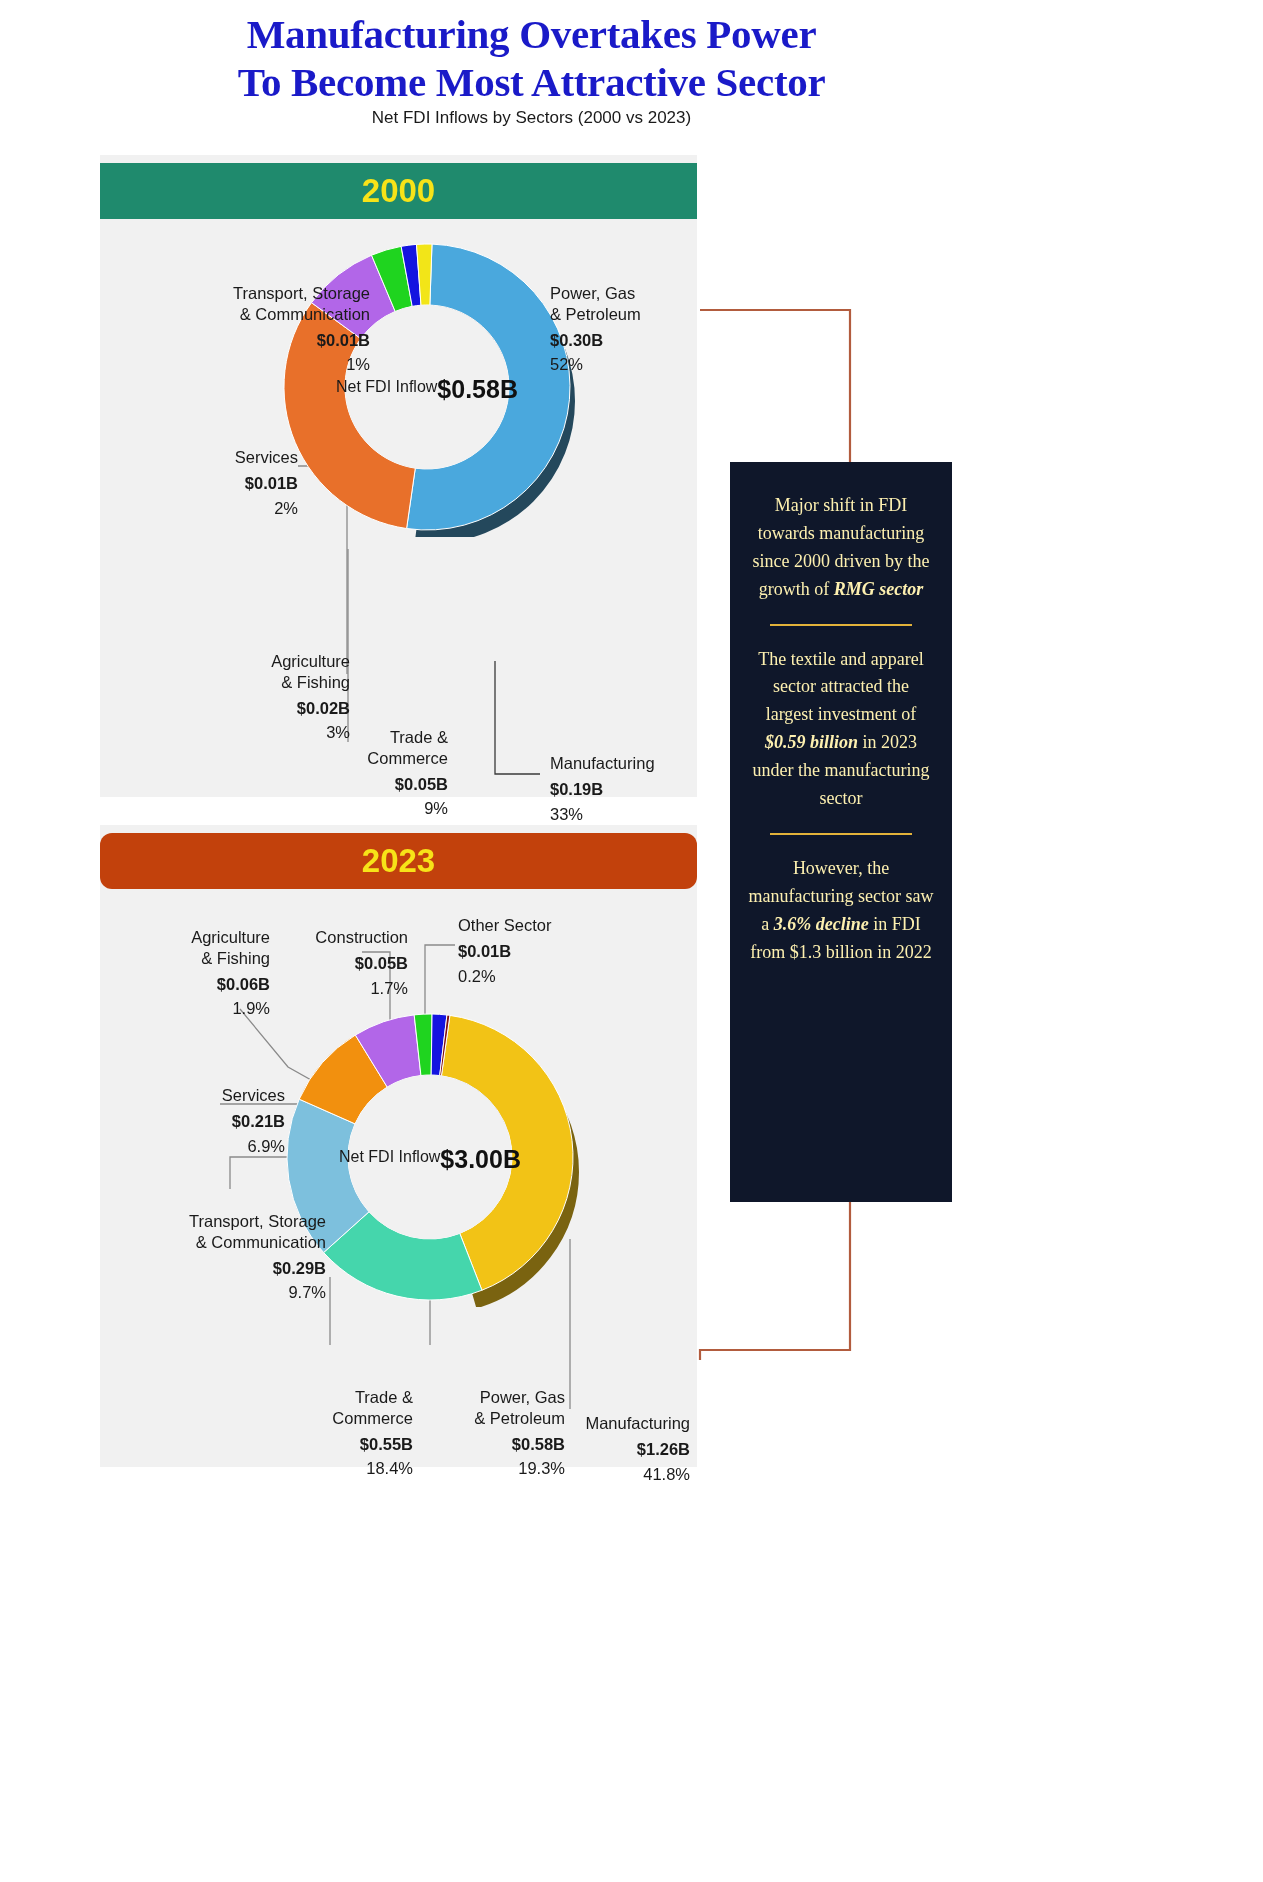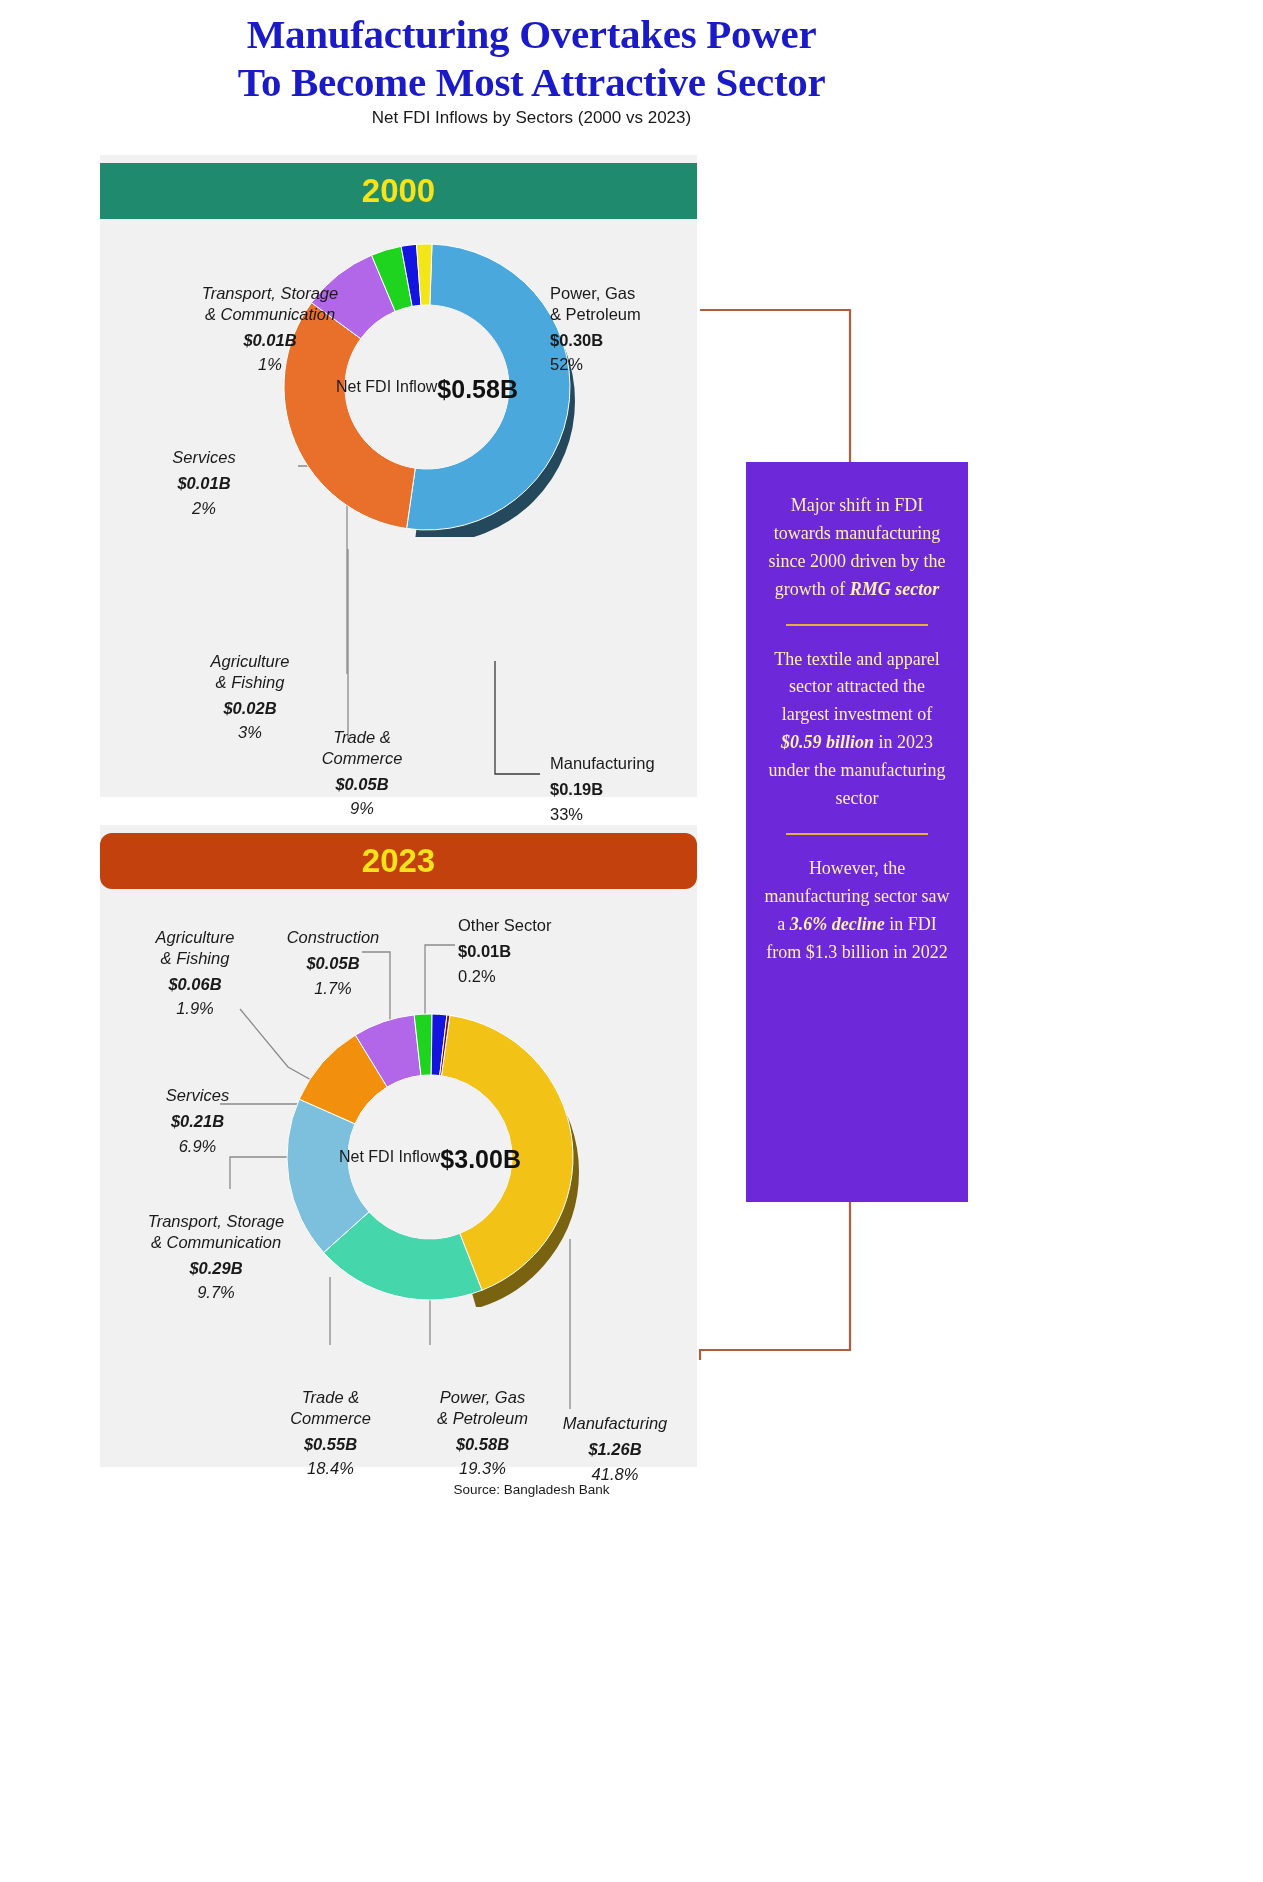--- a/index.html
+++ b/index.html
@@ -61,37 +61,36 @@
   .center-value {
     font-size: 25px; font-weight: bold; color: #111;
     font-family: "Liberation Sans", sans-serif; margin-top: 5px;
   }
 
   
   .cl { position: absolute; font-size: 16.5px; color: #1a1a1a; line-height: 1.26; }
   .cl .name  { display: block; white-space: pre-line; font-weight: normal; }
   .cl .val   { display: block; font-weight: bold; margin-top: 5px; }
   .cl .pct   { display: block; font-weight: normal; margin-top: 4px; }
-  .cl.c  { text-align: center; font-style: italic; }
+  .cl.c  { text-align: right; }
   .cl.l  { text-align: left; }
 
   
   .leaders { position: absolute; left:0; top:0; width:100%; height:100%; pointer-events:none; }
 
   
   #note-panel {
     position: absolute; left: 730px; top: 462px; width: 222px; height: 740px;
-    background: #6d28d9;
+    background: #0f172a;
     padding: 30px 18px;
     font-family: "Liberation Serif", serif;
     color: #fdf0b0;
     text-align: center;
     font-size: 18px;
     line-height: 1.55;
-    margin-left: 16px;
   }
   #note-panel .note-p { margin: 0; }
   #note-panel .em { font-weight: bold; font-style: italic; }
   #note-panel .divider { height: 2px; background: #e2b23a; margin: 20px 22px; }
 
   
   .bracket { position: absolute; pointer-events: none; }
 
   
   .source {
@@ -314,15 +313,14 @@
     <div class="divider"></div>
     <p class="note-p">
       <span>The textile and apparel sector attracted the largest investment of </span><span class="em">$0.59 billion</span><span> in 2023 under the manufacturing sector</span>
     </p>
     <div class="divider"></div>
     <p class="note-p">
       <span>However, the manufacturing sector saw a </span><span class="em">3.6% decline</span><span> in FDI from $1.3 billion in 2022</span>
     </p>
   </div>
 
-  <div class="source">Source: Bangladesh Bank</div>
 
 </div>
 
 </body></html>

